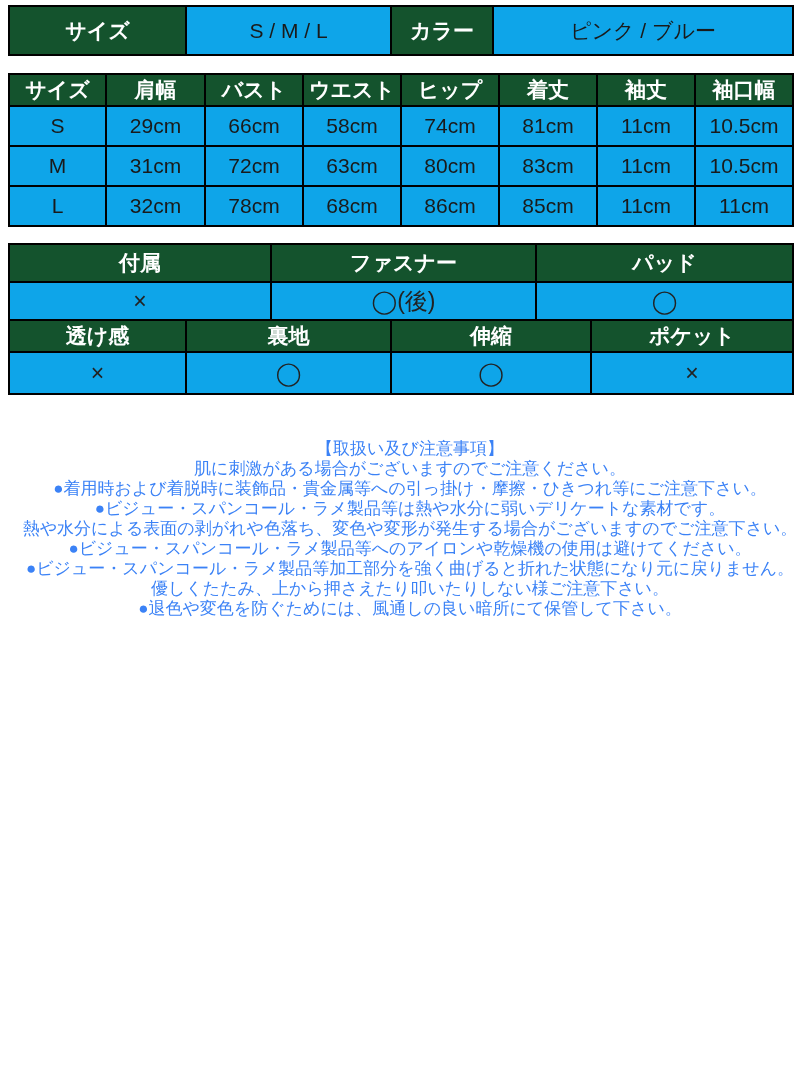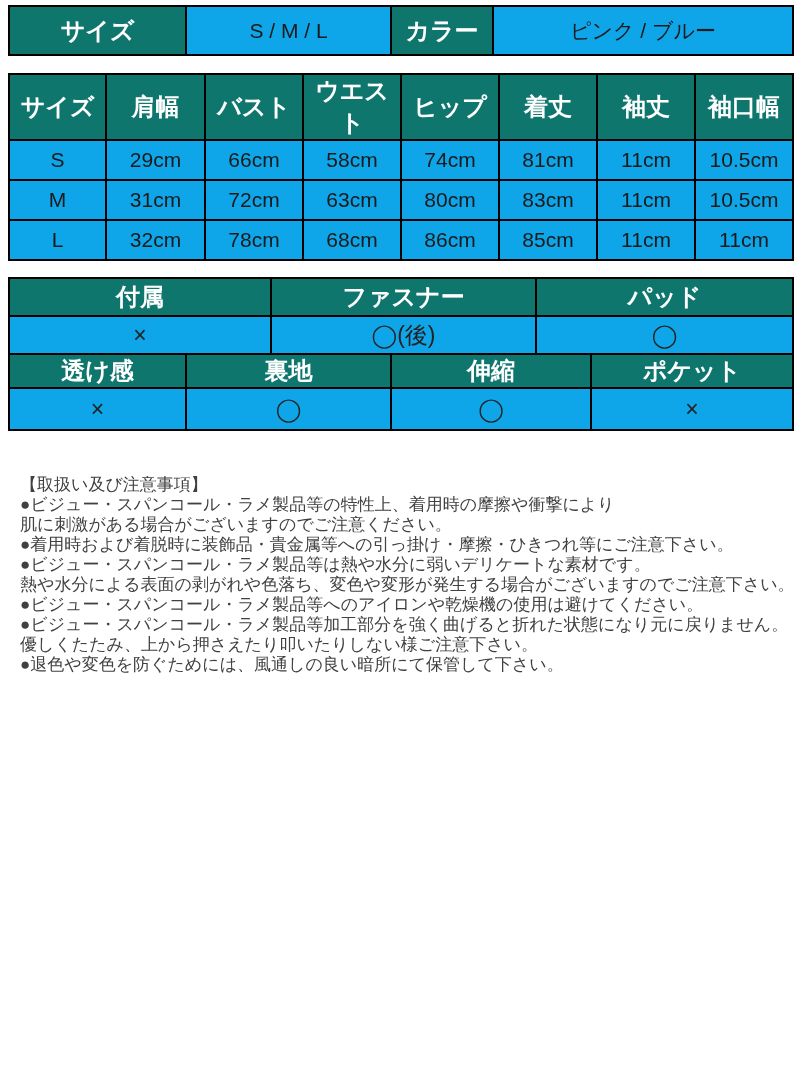--- a/index.html
+++ b/index.html
@@ -17,24 +17,24 @@
     margin-left:8px;
   }
   th, td {
     border:2px solid #000;
     text-align:center;
     vertical-align:middle;
     overflow:hidden;
     white-space:pre-wrap;
   }
   th {
-    background:#0f766e;
+    background:#14532d;
     color:#ffffff;
     font-weight:bold;
-    font-size:24px;
+    font-size:21px;
     text-align:center;
   }
   td {
     background:#0ea5e9;
     color:#1a1a1a;
     font-size:21px;
   }
   
   .t-info { margin-top:5px; }
   .t-info tr { height:49px; }
@@ -48,21 +48,22 @@
   .t-feat1 tr.data { height:38px; }
   .t-feat2 { margin-top:-2px; }
   .t-feat2 tr.head { height:32px;font-family:Liberation Serif, serif; }
   .t-feat2 tr.data { height:42px; }
   td.sym { font-size:23px; color:#222; }
   
   .care {
     margin:44px 0 0 20px;
     font-size:17px;
     line-height:20px;
-    color:#404040;
+    color:#3b82f6;
+    text-align:center;
   }
   .care div { white-space:pre-wrap; }
 </style>
 </head>
 <body>
 
 <table class="t-info">
   <colgroup>
       <col style="width:177px">
       <col style="width:205px">
@@ -172,21 +173,20 @@
     <td class="sym">×</td>
     <td class="sym">◯</td>
     <td class="sym">◯</td>
     <td class="sym">×</td>
   </tr>
 </tbody>
   </table>
 
 <div class="care">
   <div>【取扱い及び注意事項】</div>
-  <div>●ビジュー・スパンコール・ラメ製品等の特性上、着用時の摩擦や衝撃により</div>
   <div>肌に刺激がある場合がございますのでご注意ください。</div>
   <div>●着用時および着脱時に装飾品・貴金属等への引っ掛け・摩擦・ひきつれ等にご注意下さい。</div>
   <div>●ビジュー・スパンコール・ラメ製品等は熱や水分に弱いデリケートな素材です。</div>
   <div>熱や水分による表面の剥がれや色落ち、変色や変形が発生する場合がございますのでご注意下さい。</div>
   <div>●ビジュー・スパンコール・ラメ製品等へのアイロンや乾燥機の使用は避けてください。</div>
   <div>●ビジュー・スパンコール・ラメ製品等加工部分を強く曲げると折れた状態になり元に戻りません。</div>
   <div>優しくたたみ、上から押さえたり叩いたりしない様ご注意下さい。</div>
   <div>●退色や変色を防ぐためには、風通しの良い暗所にて保管して下さい。</div>
 </div>
 

